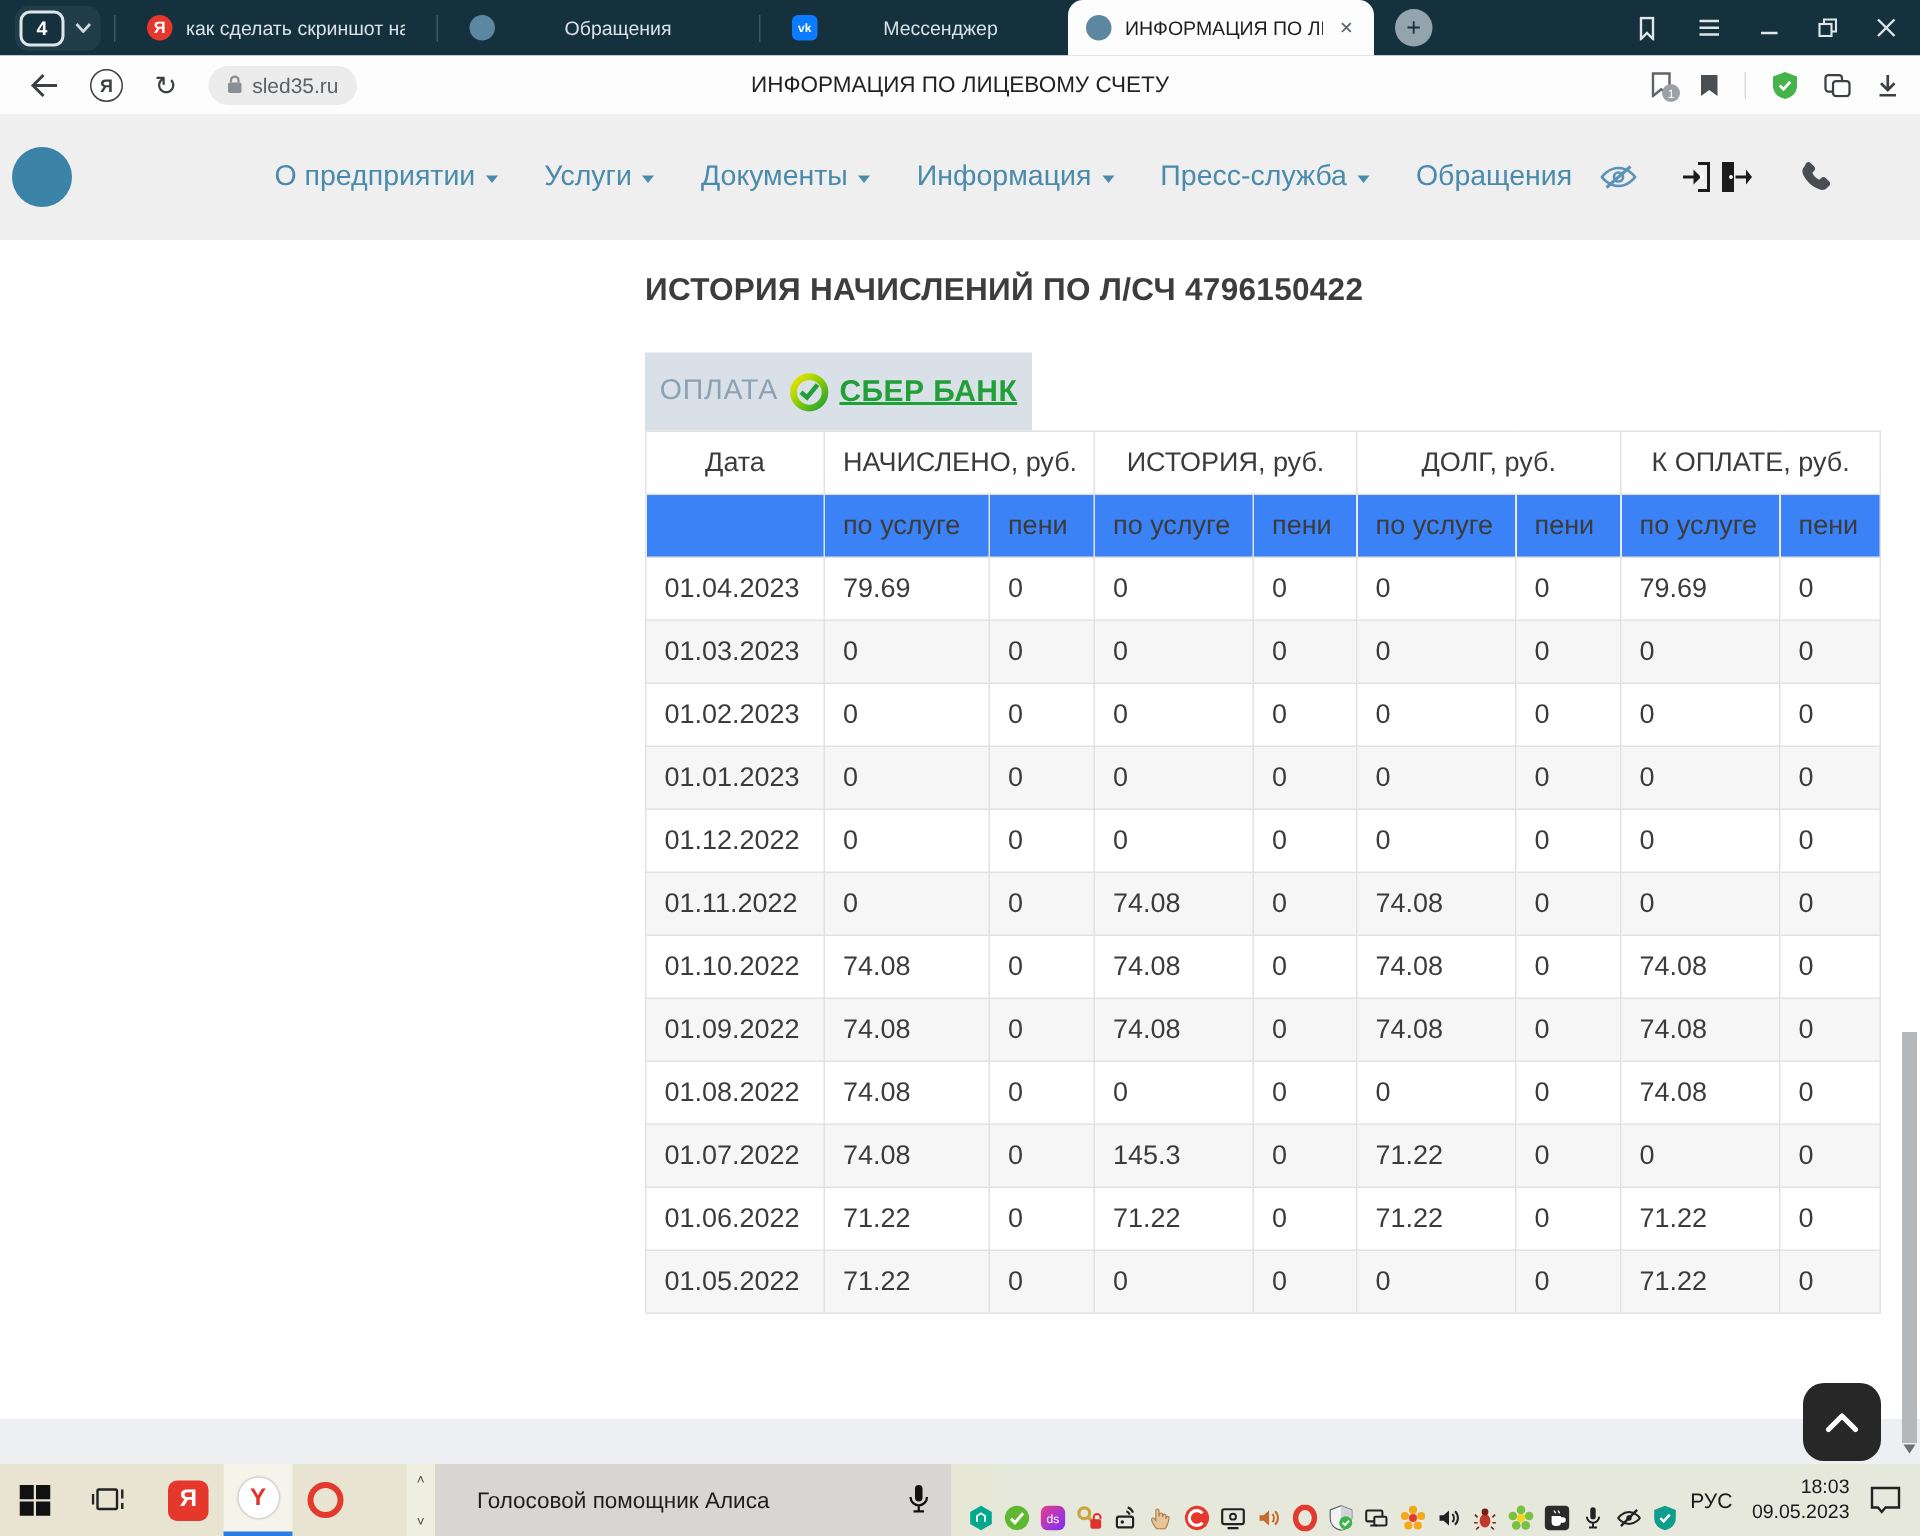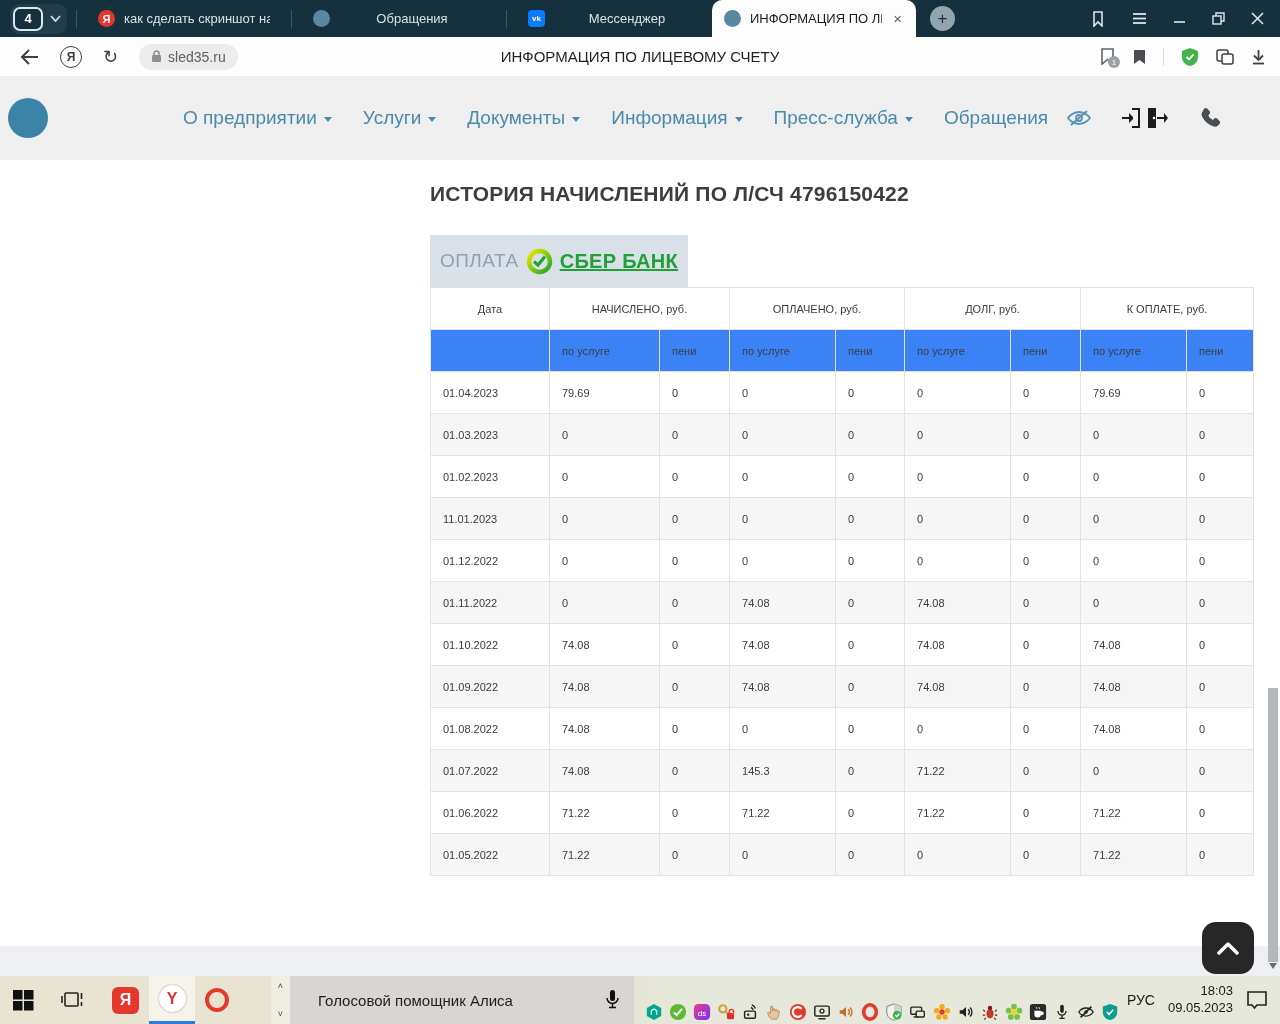--- a/index.html
+++ b/index.html
@@ -48,21 +48,21 @@
   .hdr-icons .hic{cursor:pointer;display:flex;align-items:center;}
 
   
   .content{position:absolute;top:160px;left:0;right:0;height:786px;background:#fff;}
   .heading{position:absolute;left:430px;top:8px;font-size:21px;font-weight:bold;color:#3d3d3d;letter-spacing:.2px;}
   .paybtn{position:absolute;left:430px;top:39px;width:258px;height:52px;background:#d9e0e8;display:flex;align-items:center;justify-content:center;gap:7px;cursor:pointer;margin-top:36px;}
   .pay-prefix{font-size:19px;color:#8ba1b4;letter-spacing:.5px;}
   .pay-bank{font-size:20px;font-weight:bold;color:#21a038;letter-spacing:.3px;text-decoration:underline;}
 
   .tablewrap{position:absolute;left:430px;top:127px;width:824px;}
-  table.billing{border-collapse:collapse;width:100%;table-layout:fixed;font-size:11px;color:#3b3b3b;}
+  table.billing{border-collapse:collapse;width:100%;table-layout:fixed;font-size:18px;color:#3b3b3b;}
   table.billing th,table.billing td{border:1px solid #e2e2e2;height:41px;padding:0 12px;font-weight:normal;overflow:hidden;white-space:nowrap;}
   table.billing thead tr.grp th{text-align:center;background:#fff;}
   table.billing thead tr.sub th{text-align:left;background:#3b82f6;}
   table.billing td{text-align:left;}
   table.billing tbody tr:nth-child(even){background:#f6f6f7;}
 
   .footerstrip{position:absolute;top:946px;left:0;right:0;height:30px;background:#edeff3;}
   .scrolltop{position:absolute;left:1202px;top:922px;width:52px;height:52px;border-radius:14px;background:#272727;display:flex;align-items:center;justify-content:center;cursor:pointer;z-index:5;}
 
   
@@ -306,21 +306,21 @@
             <col style="width:69px">
             <col style="width:106px">
             <col style="width:70px">
             <col style="width:106px">
             <col style="width:67px">
         </colgroup>
         <thead>
             <tr class="grp">
               <th>Дата</th>
               <th colspan="2">НАЧИСЛЕНО, руб.</th>
-              <th colspan="2">ОПЛАЧЕНО, руб.</th>
+              <th colspan="2">ИСТОРИЯ, руб.</th>
               <th colspan="2">ДОЛГ, руб.</th>
               <th colspan="2">К ОПЛАТЕ, руб.</th>
             </tr>
             <tr class="sub">
               <th></th>
               <th>по услуге</th>
               <th>пени</th>
               <th>по услуге</th>
               <th>пени</th>
               <th>по услуге</th>
@@ -357,21 +357,21 @@
               <td>0</td>
               <td>0</td>
               <td>0</td>
               <td>0</td>
               <td>0</td>
               <td>0</td>
               <td>0</td>
               <td>0</td>
             </tr>
             <tr>
-              <td>11.01.2023</td>
+              <td>01.01.2023</td>
               <td>0</td>
               <td>0</td>
               <td>0</td>
               <td>0</td>
               <td>0</td>
               <td>0</td>
               <td>0</td>
               <td>0</td>
             </tr>
             <tr>

